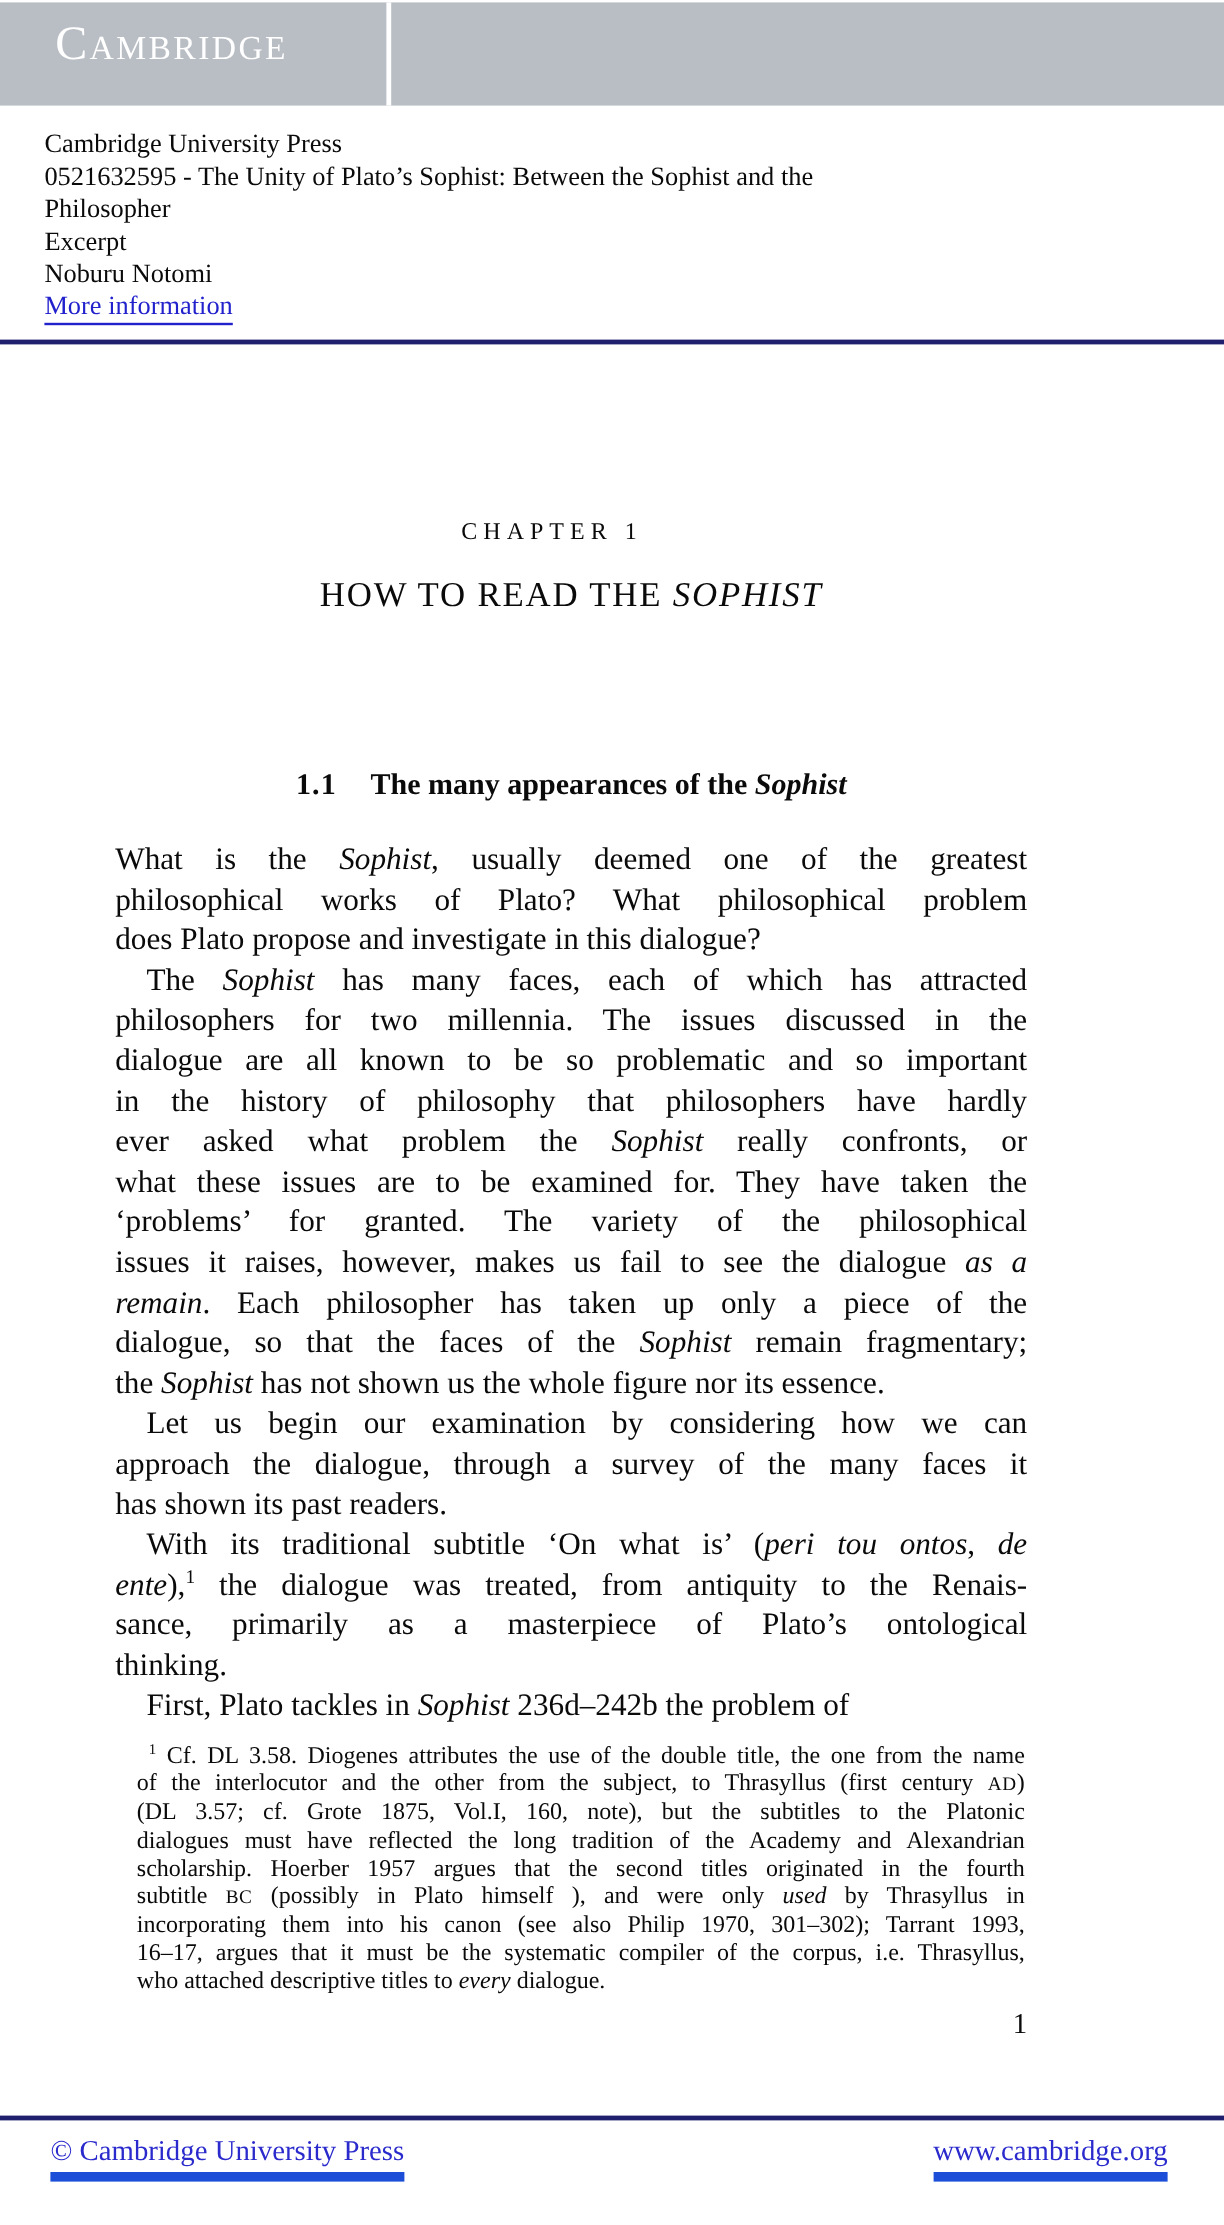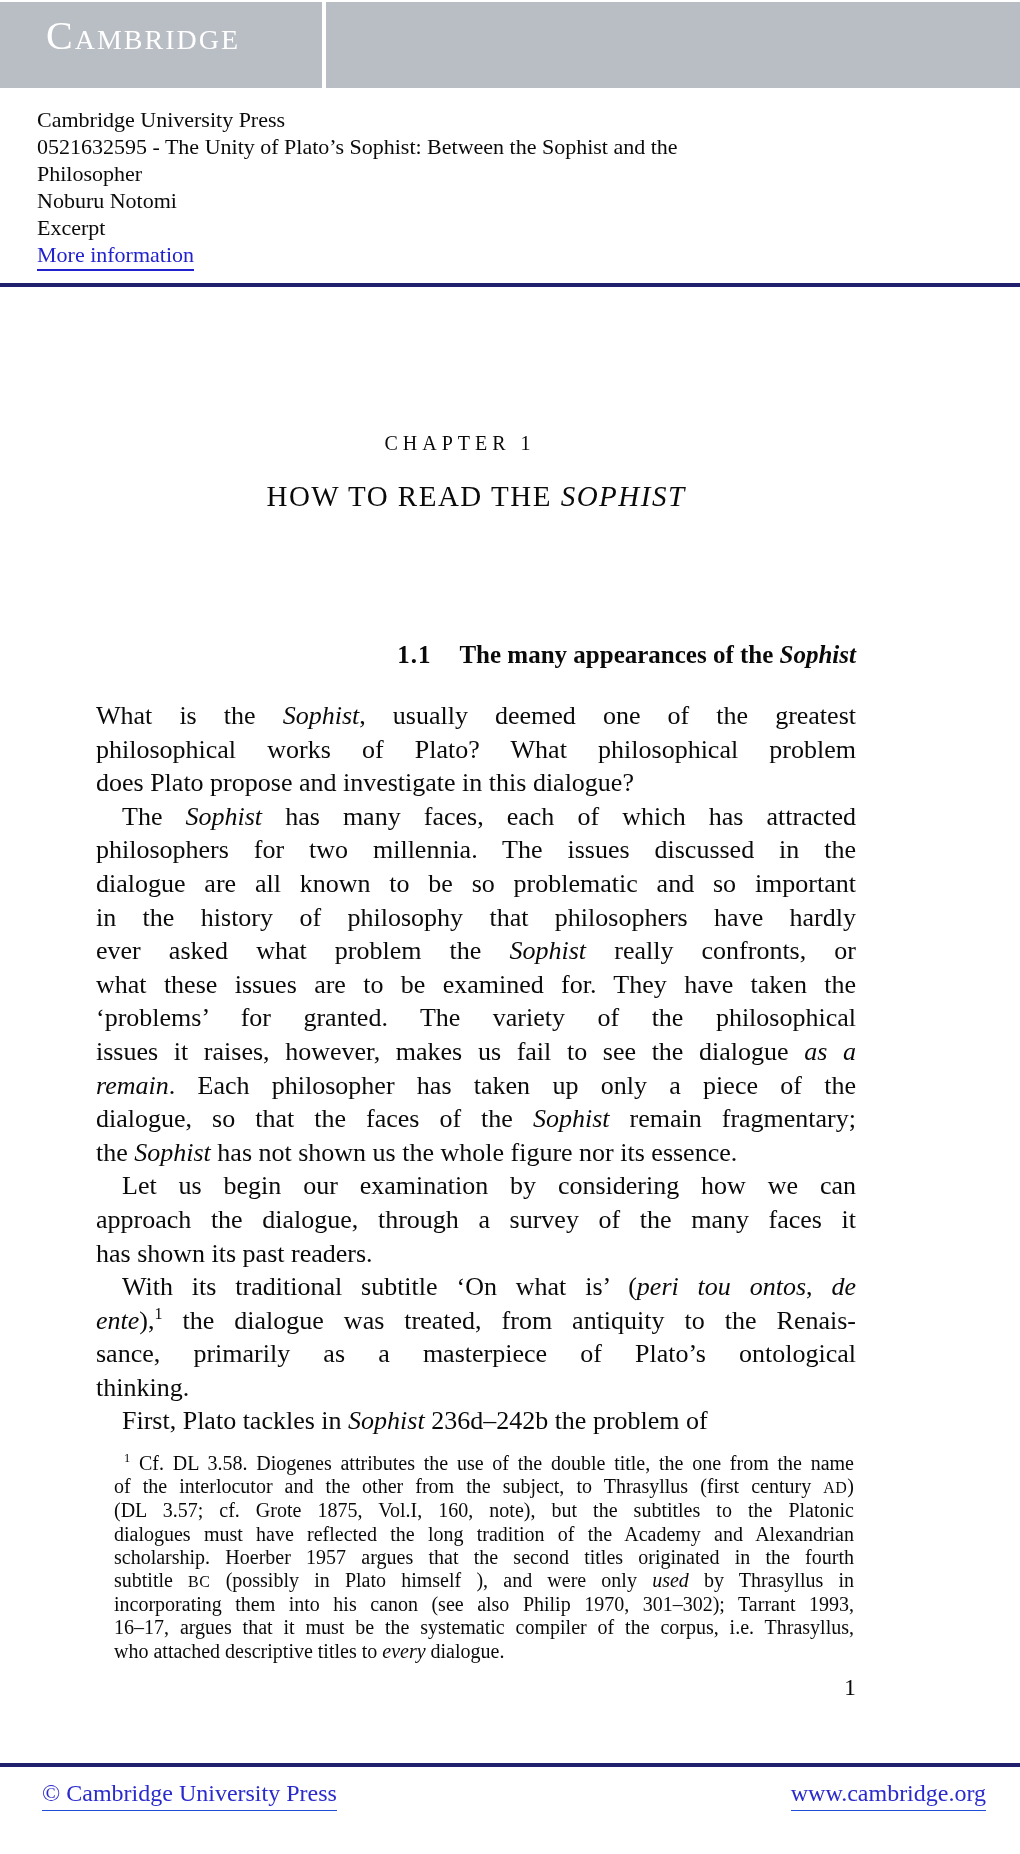--- a/index.html
+++ b/index.html
@@ -21,59 +21,59 @@
 
   .rule{left:0;width:1020px;height:4px;background:#20206e;}
   .rule-top{top:283px;}
   .rule-bottom{top:1763px;}
 
   
   .chapter-label{top:432px;left:80px;width:760px;text-align:center;
        font-size:20px;letter-spacing:5px;}
   .chapter-title{top:480px;left:96px;width:760px;text-align:center;
        font-size:29px;letter-spacing:1.5px;}
-  .section-heading{top:641px;left:96px;width:760px;text-align:right;
+  .section-heading{top:641px;left:96px;width:760px;text-align:center;
        font-size:25px;font-weight:bold;}
   .section-number{margin-right:28px;letter-spacing:1px;}
 
   
   .bodytext{top:699px;left:96px;width:760px;font-size:26px;line-height:33.6px;}
   .tline{text-align:justify;}
   .jl{text-align-last:justify;}
   .ind{text-indent:26px;}
   .it{font-style:italic;}
   .sup{vertical-align:super;font-size:0.62em;line-height:0;}
   .sc{font-size:0.8em;letter-spacing:0.5px;}
 
   
   .footnote{top:1452px;left:100px;width:754px;font-size:20px;line-height:23.2px;}
   .footnote .tline{padding-left:14px;}
   .footnote .tline.first{text-indent:-14px;margin-left:24px;}
 
   .folio{top:1674px;left:96px;width:760px;text-align:right;font-size:24px;}
 
   
-  .footer-link{color:#2a2acd;text-decoration:none;border-bottom:1px solid #1d4ed8;
+  .footer-link{color:#2a2acd;text-decoration:none;border-bottom:8px solid #1d4ed8;
        padding-bottom:3px;font-size:24px;cursor:pointer;display:inline-block;}
   .footer-left{top:1780px;left:42px;}
-  .footer-right{top:1780px;right:34px;}
+  .footer-right{top:1780px;right:47px;}
 </style>
 </head>
 <body>
 
 <div class="abs banner">
   <div class="banner-logo">Cambridge</div>
   <div class="banner-divider"></div>
 </div>
 
 <div class="abs header-info">
   <div>Cambridge University Press</div>
   <div>0521632595 - The Unity of Plato’s Sophist: Between the Sophist and the Philosopher</div>
+  <div>Excerpt</div>
   <div>Noburu Notomi</div>
-  <div>Excerpt</div>
   <div><a class="more-info">More information</a></div>
 </div>
 
 <div class="abs rule rule-top"></div>
 
 <div class="abs chapter-label">CHAPTER 1</div>
 <div class="abs chapter-title"><span>HOW TO READ THE </span><span class="it">SOPHIST</span></div>
 
 <div class="abs section-heading"><span class="section-number">1.1</span><span>The many appearances of the </span><span class="it">Sophist</span></div>
 

